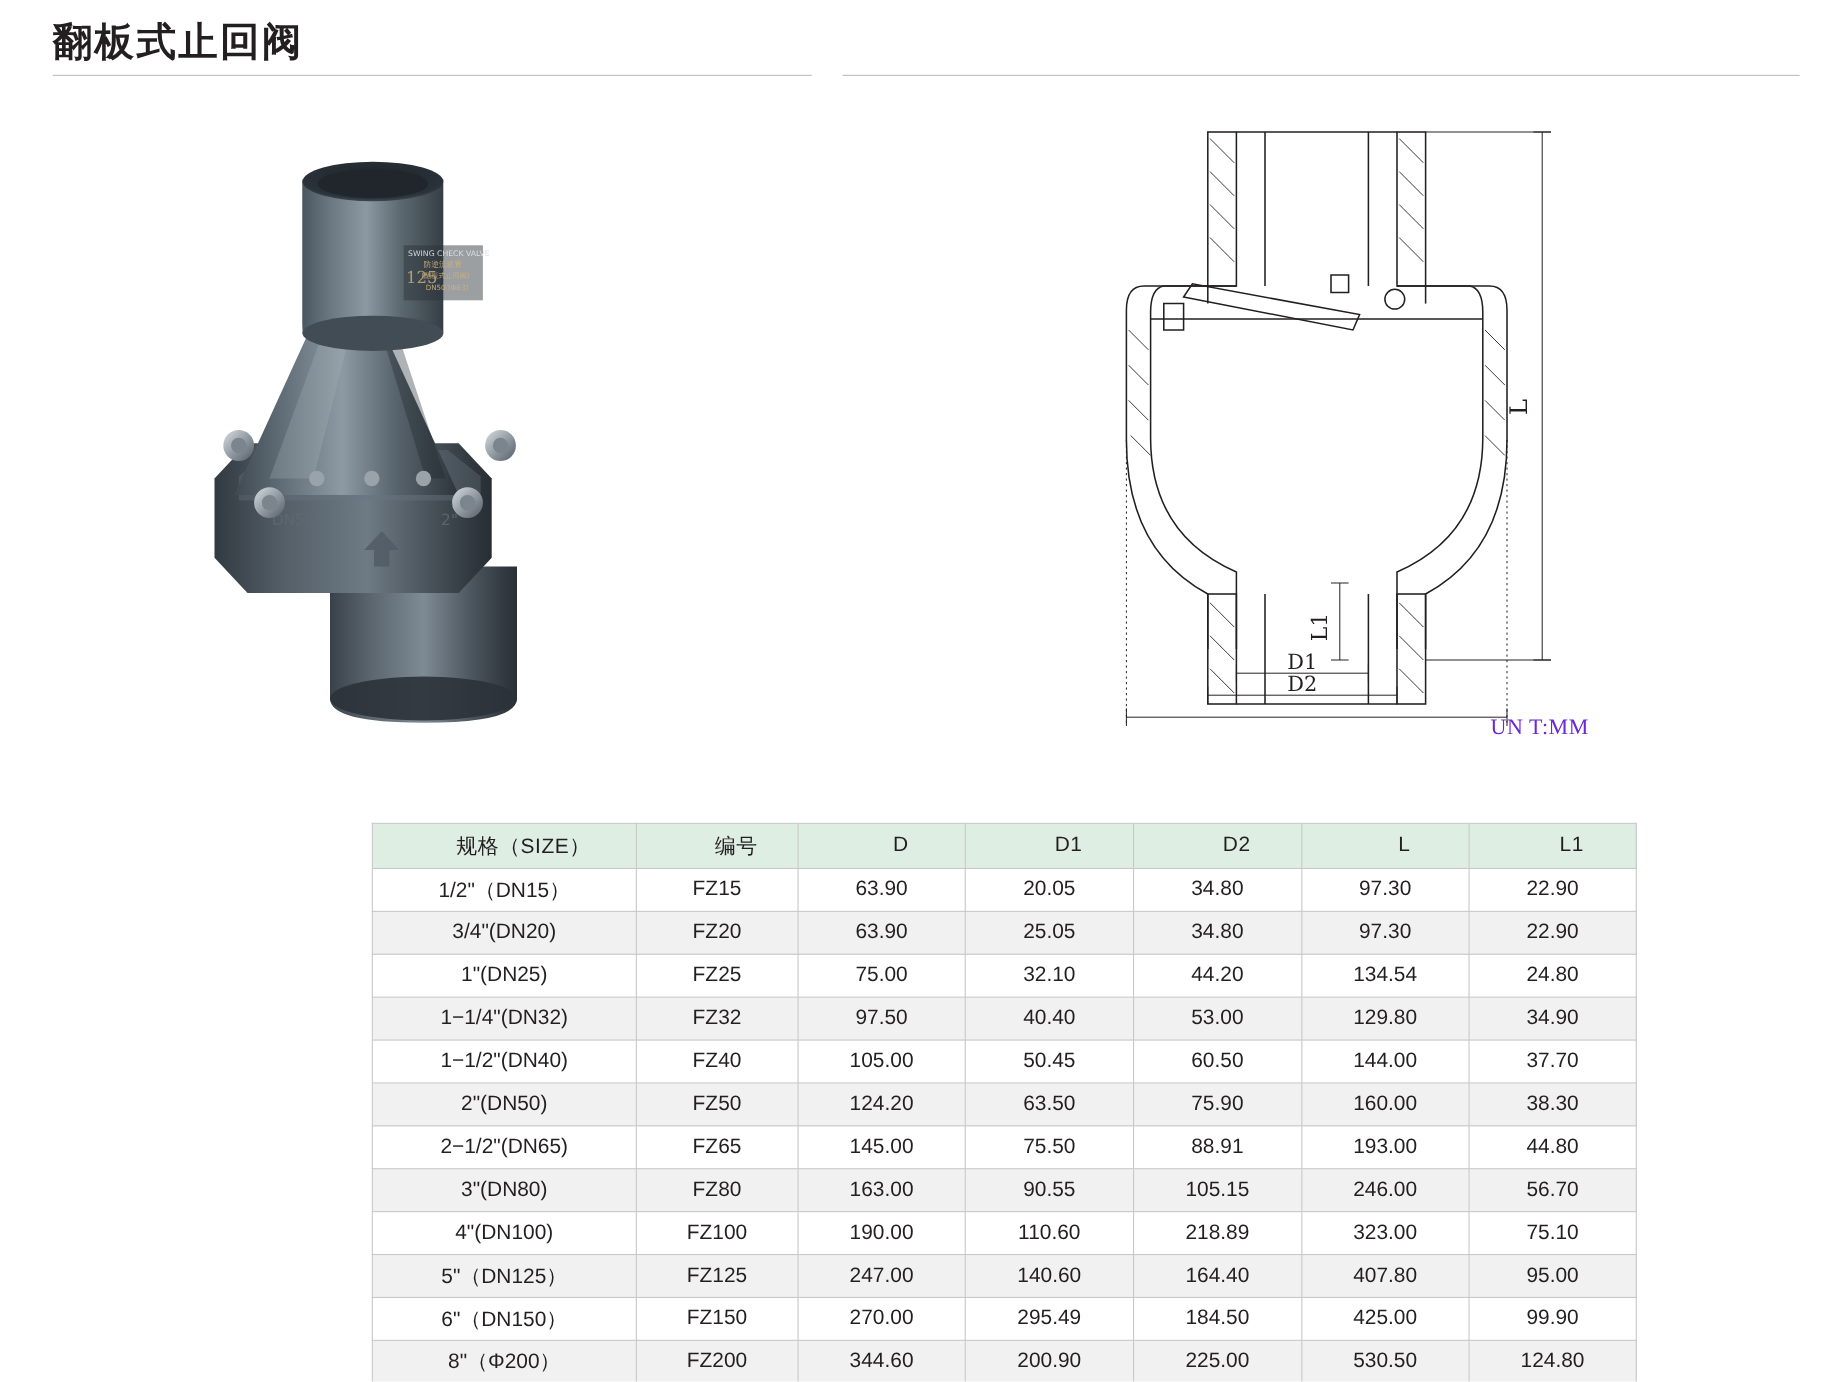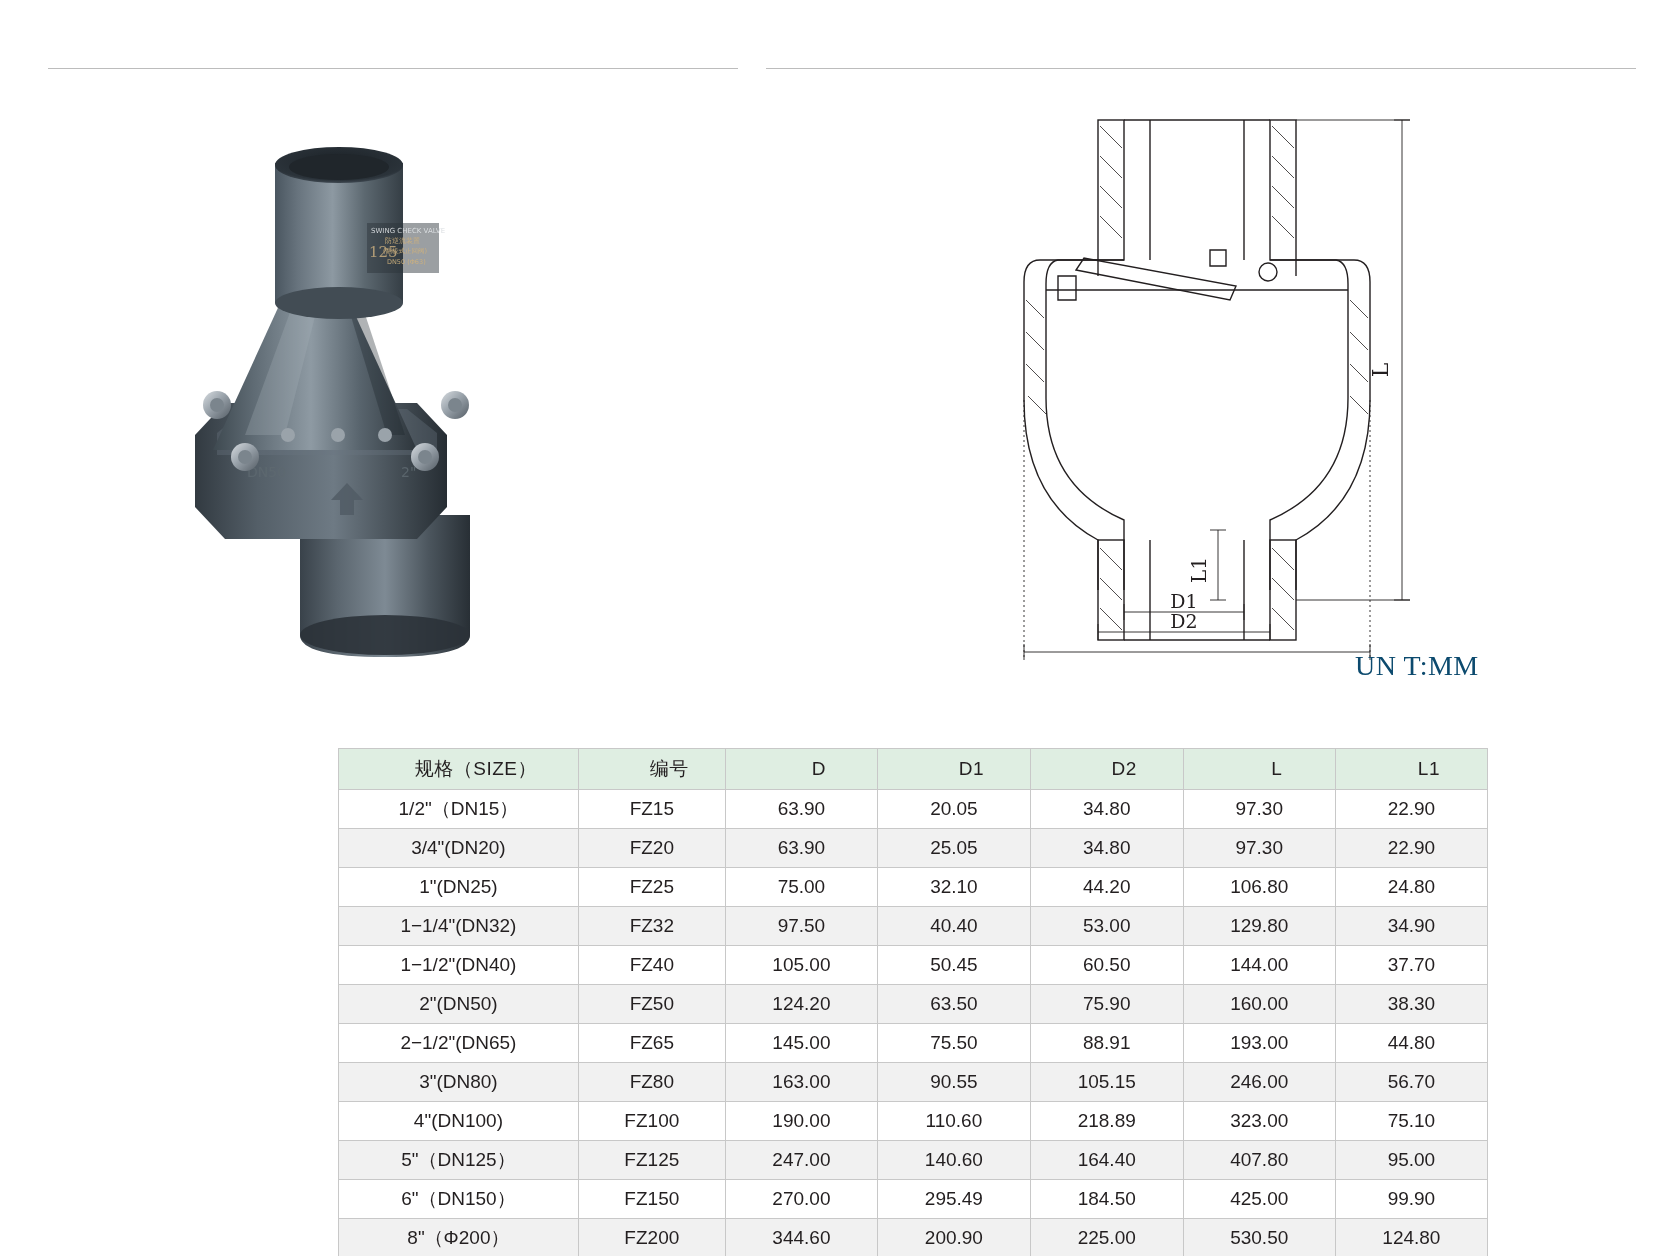--- a/index.html
+++ b/index.html
@@ -82,23 +82,23 @@
     position: absolute;
     left: 980px;
     top: 100px;
     width: 460px;
     height: 560px;
   }
   .unit-label {
     position: absolute;
     left: 1355px;
     top: 650px;
-    font-size: 28px;
+    font-size: 20px;
     font-family: "Liberation Serif", serif;
-    color: #0c4a6e;
+    color: #6d28d9;
     letter-spacing: 0.5px;
   }
 
   
   .table-wrap {
     position: absolute;
     left: 338px;
     top: 748px;
     width: 1150px;
   }
@@ -129,20 +129,21 @@
     background: #ffffff;
   }
   .col-size { width: 250px; }
   .col-code { width: 145px; }
   .col-num  { width: 151px; }
 </style>
 </head>
 <body>
 
 <div class="header">
+  <div class="title-cn">翻板式止回阀</div>
   <div class="rule-left"></div>
   <div class="rule-right"></div>
 </div>
 
 <div class="photo-area">
   <svg class="valve" viewBox="0 0 560 560" xmlns="http://www.w3.org/2000/svg">
     <defs>
       <linearGradient id="gTop" x1="0" y1="0" x2="1" y2="0">
         <stop offset="0%" stop-color="#4a5660"></stop>
         <stop offset="18%" stop-color="#68747e"></stop>
@@ -361,21 +362,21 @@
         <td>34.80</td>
         <td>97.30</td>
         <td>22.90</td>
       </tr>
       <tr>
         <td>1"(DN25)</td>
         <td>FZ25</td>
         <td>75.00</td>
         <td>32.10</td>
         <td>44.20</td>
-        <td>106.80</td>
+        <td>134.54</td>
         <td>24.80</td>
       </tr>
       <tr>
         <td>1−1/4"(DN32)</td>
         <td>FZ32</td>
         <td>97.50</td>
         <td>40.40</td>
         <td>53.00</td>
         <td>129.80</td>
         <td>34.90</td>

